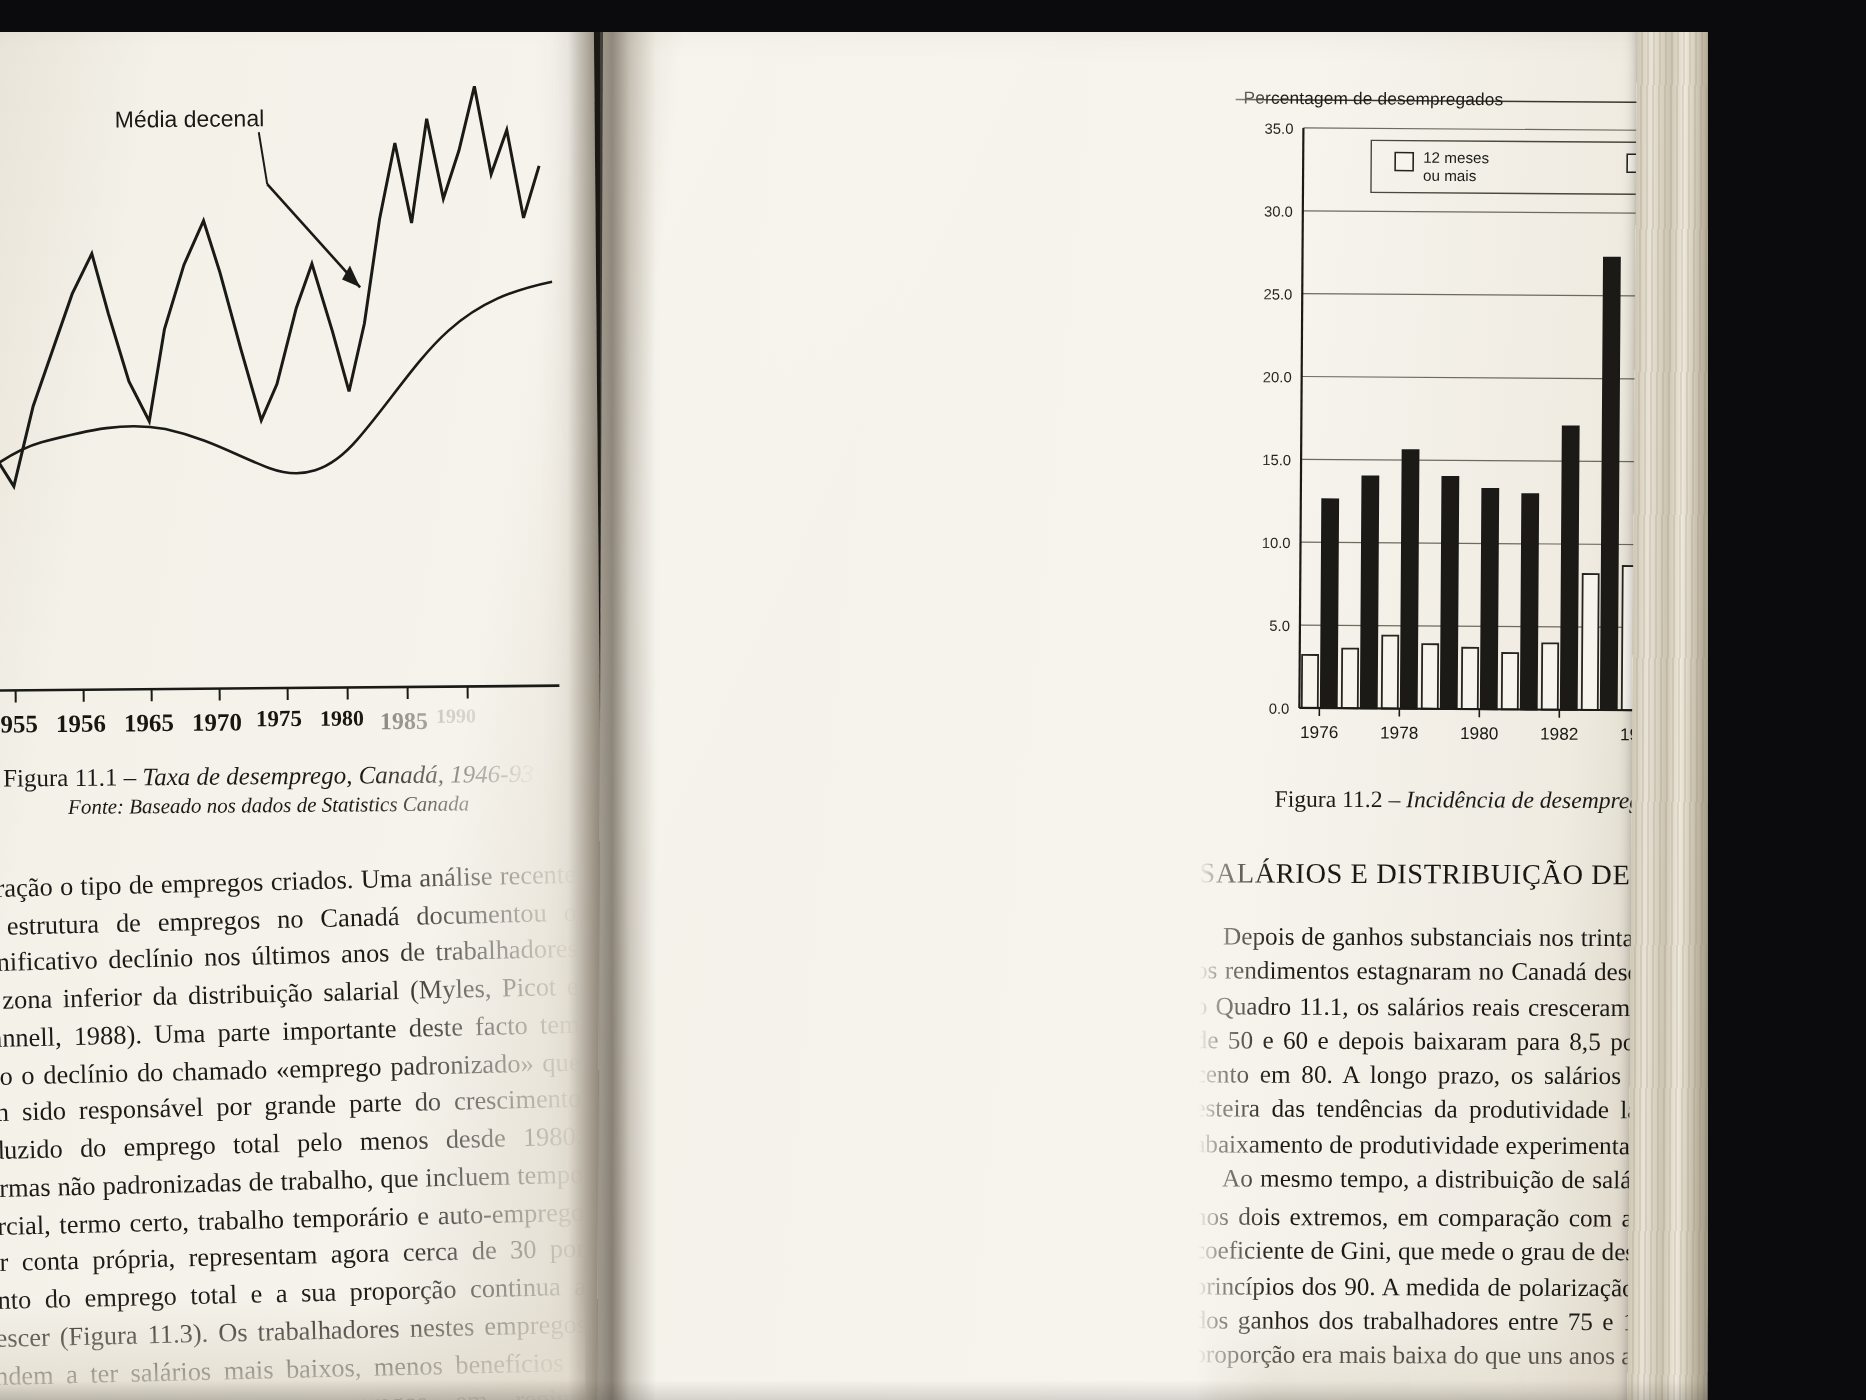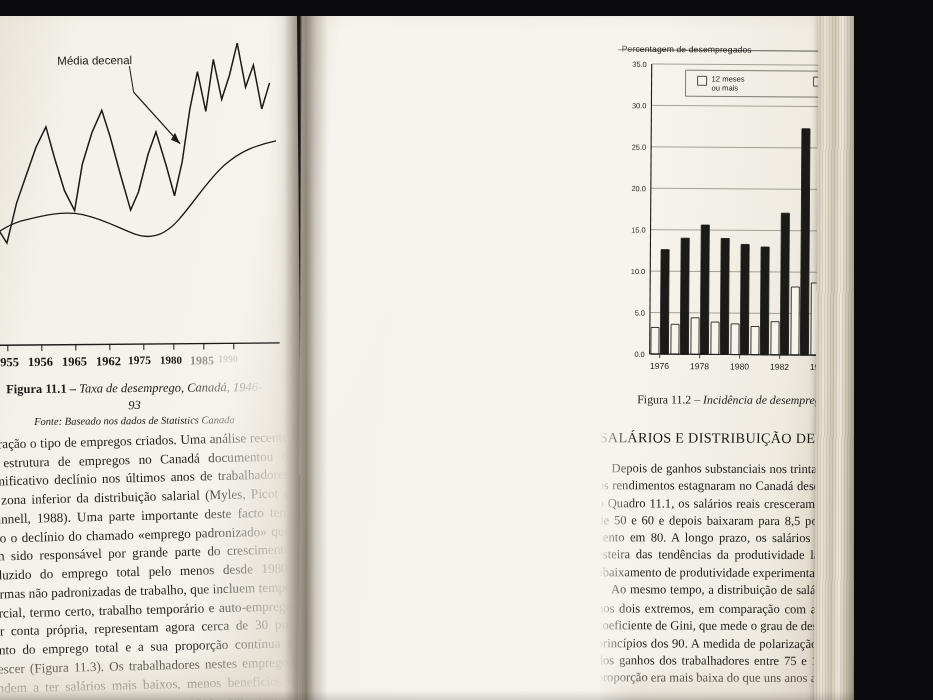--- a/index.html
+++ b/index.html
@@ -56,21 +56,21 @@
   #glare{position:absolute;left:300px;top:0;width:520px;height:700px;pointer-events:none;z-index:7;
     background:linear-gradient(115deg,rgba(255,255,255,.16) 0%,rgba(255,255,255,0) 35%);}
 
   
   #left-content{position:absolute;left:0;top:0;width:300px;height:700px;overflow:hidden;}
 
   #fig1-caption{
     position:absolute;left:10px;top:372px;width:268px;text-align:center;
     font-size:12.5px;color:#1b1a17;line-height:1.35;
   }
-  #fig1-caption .t{font-weight:bold;}
+  #fig1-caption .t{font-weight:normal;}
   #fig1-caption .i{font-style:italic;}
   #fig1-source{font-size:10.5px;font-style:italic;}
 
   #left-body{
     position:absolute;left:-6px;top:424px;width:306px;
     font-size:13.2px;line-height:1.42;color:#1d1b18;text-align:justify;
     transform:rotate(-0.9deg);
   }
   #left-body p{margin:0 0 0 0;}
   .fade-right{
@@ -169,21 +169,21 @@
             <line x1="244" y1="330" x2="244" y2="336"></line>
             <line x1="274" y1="330" x2="274" y2="336"></line>
           </g>
         </svg>
         <div id="fig1-label">Média decenal</div>
         <div id="fig1-xaxis" class="fade-right">
 
           <span style="left:34px;">1955</span>
           <span style="left:68px;">1956</span>
           <span style="left:102px;">1965</span>
-          <span style="left:136px;">1962</span>
+          <span style="left:136px;">1970</span>
           <span style="left:168px;font-size:11.5px;text-align:right;">1975</span>
           <span style="left:200px;font-size:11px;">1980</span>
           <span style="left:230px;font-size:12px;opacity:.55;">1985</span>
           <span style="left:258px;font-size:10px;opacity:.3;">1990</span>
         </div>
       </div>
 
       <div id="fig1-caption" class="fade-right">
         <div>
           <span class="t">Figura 11.1 –</span>

